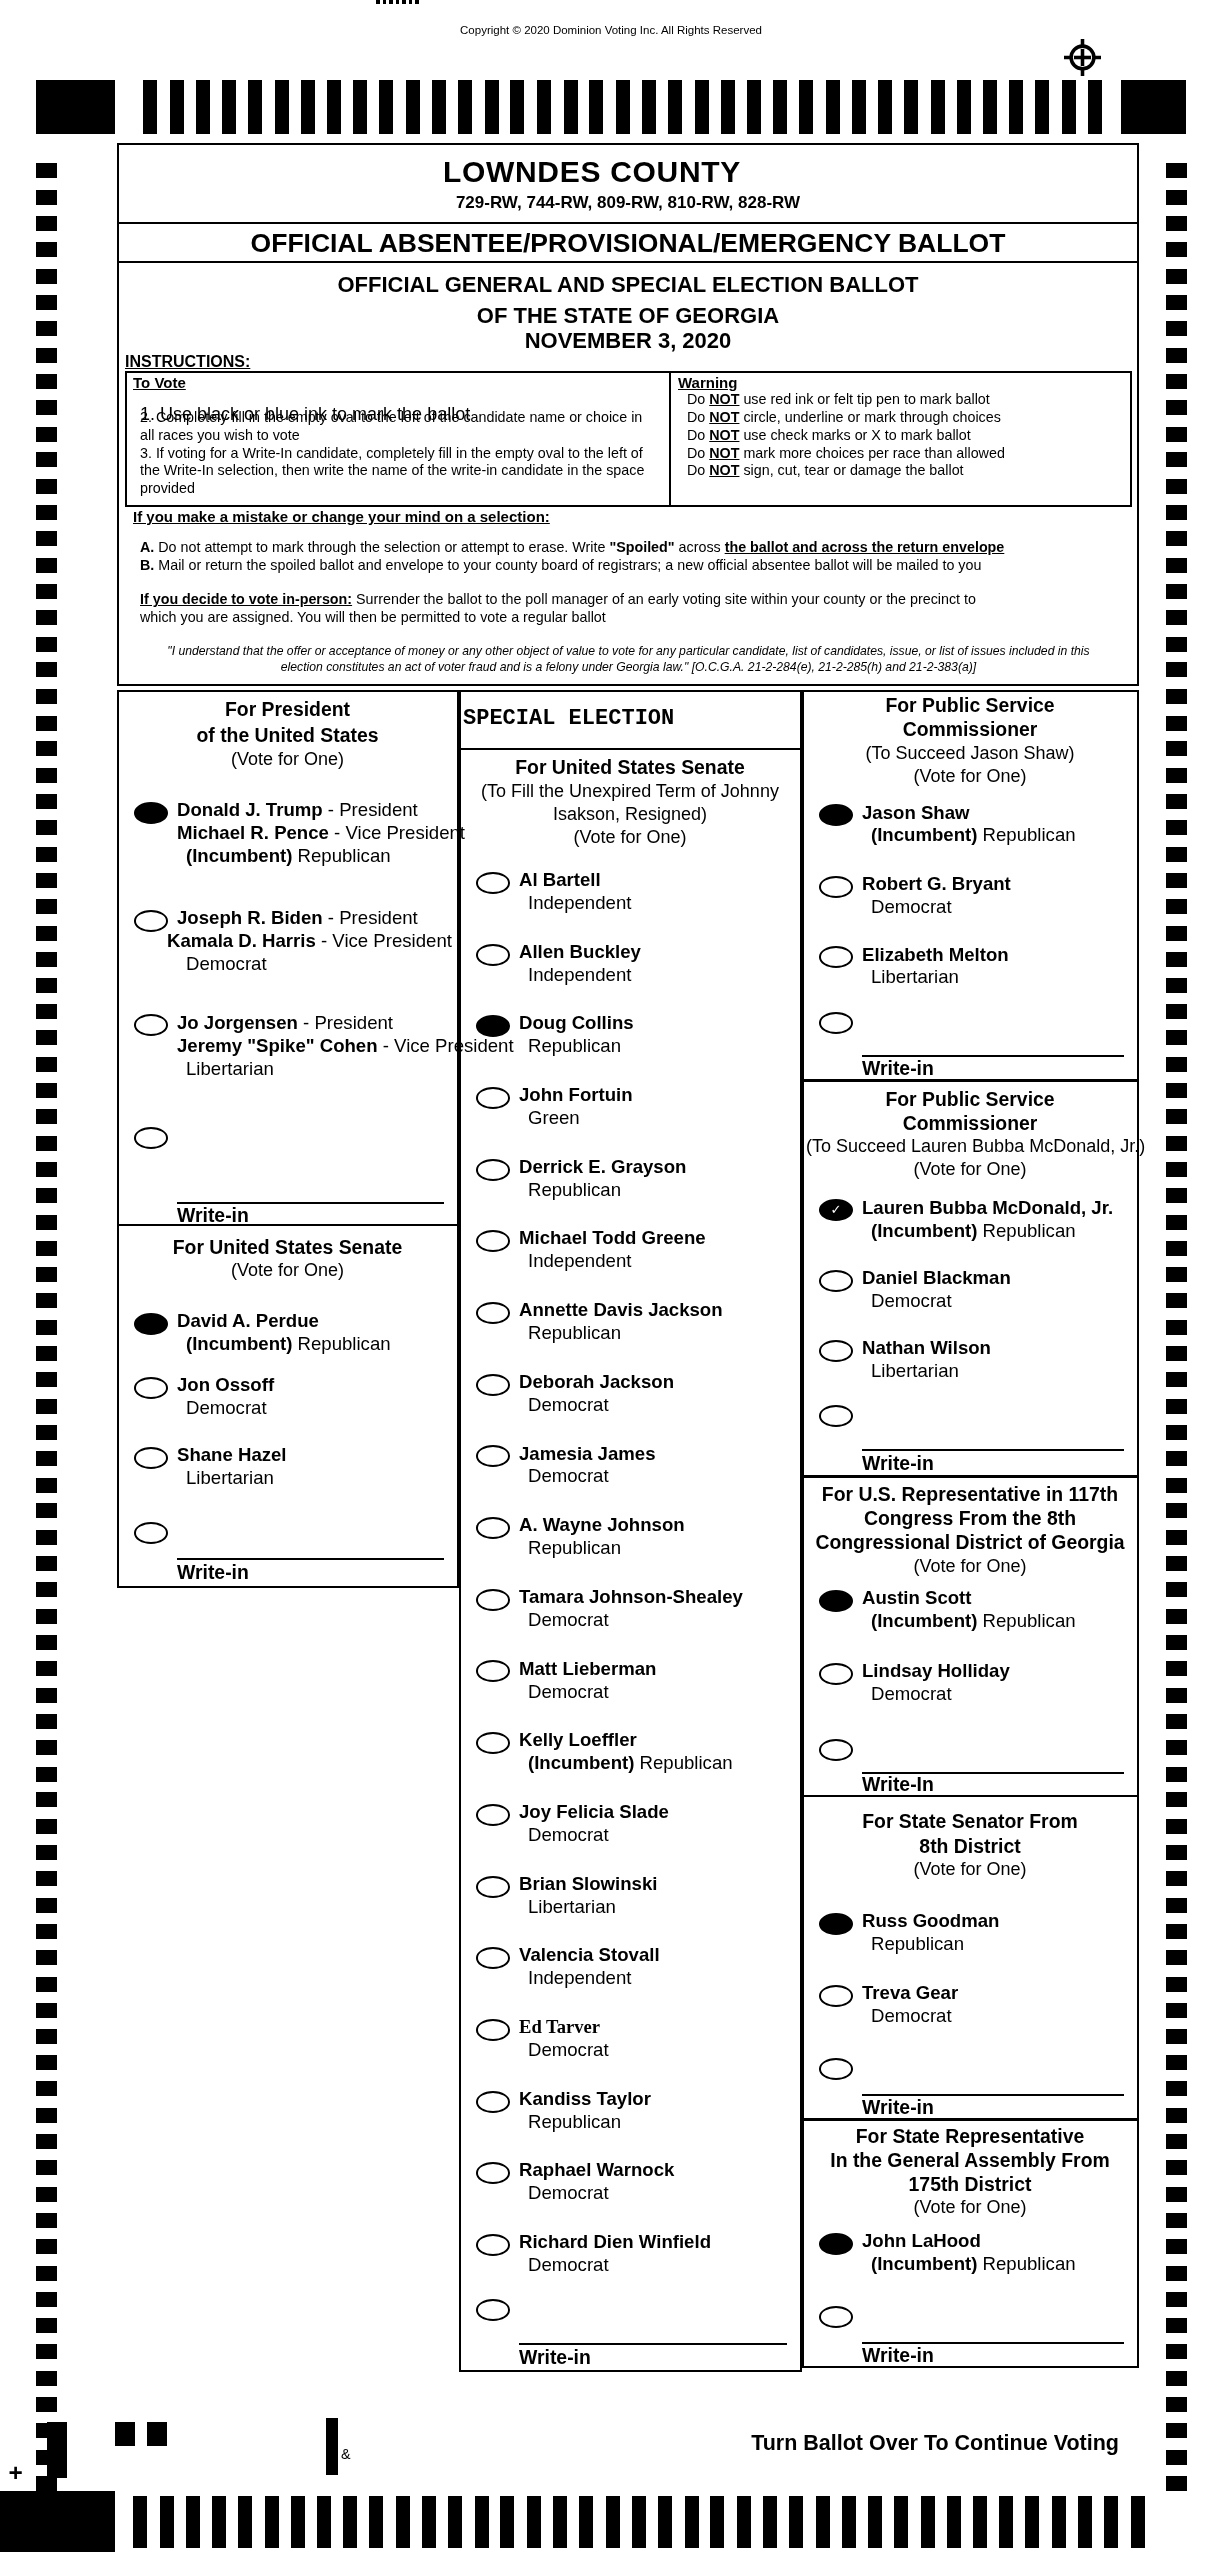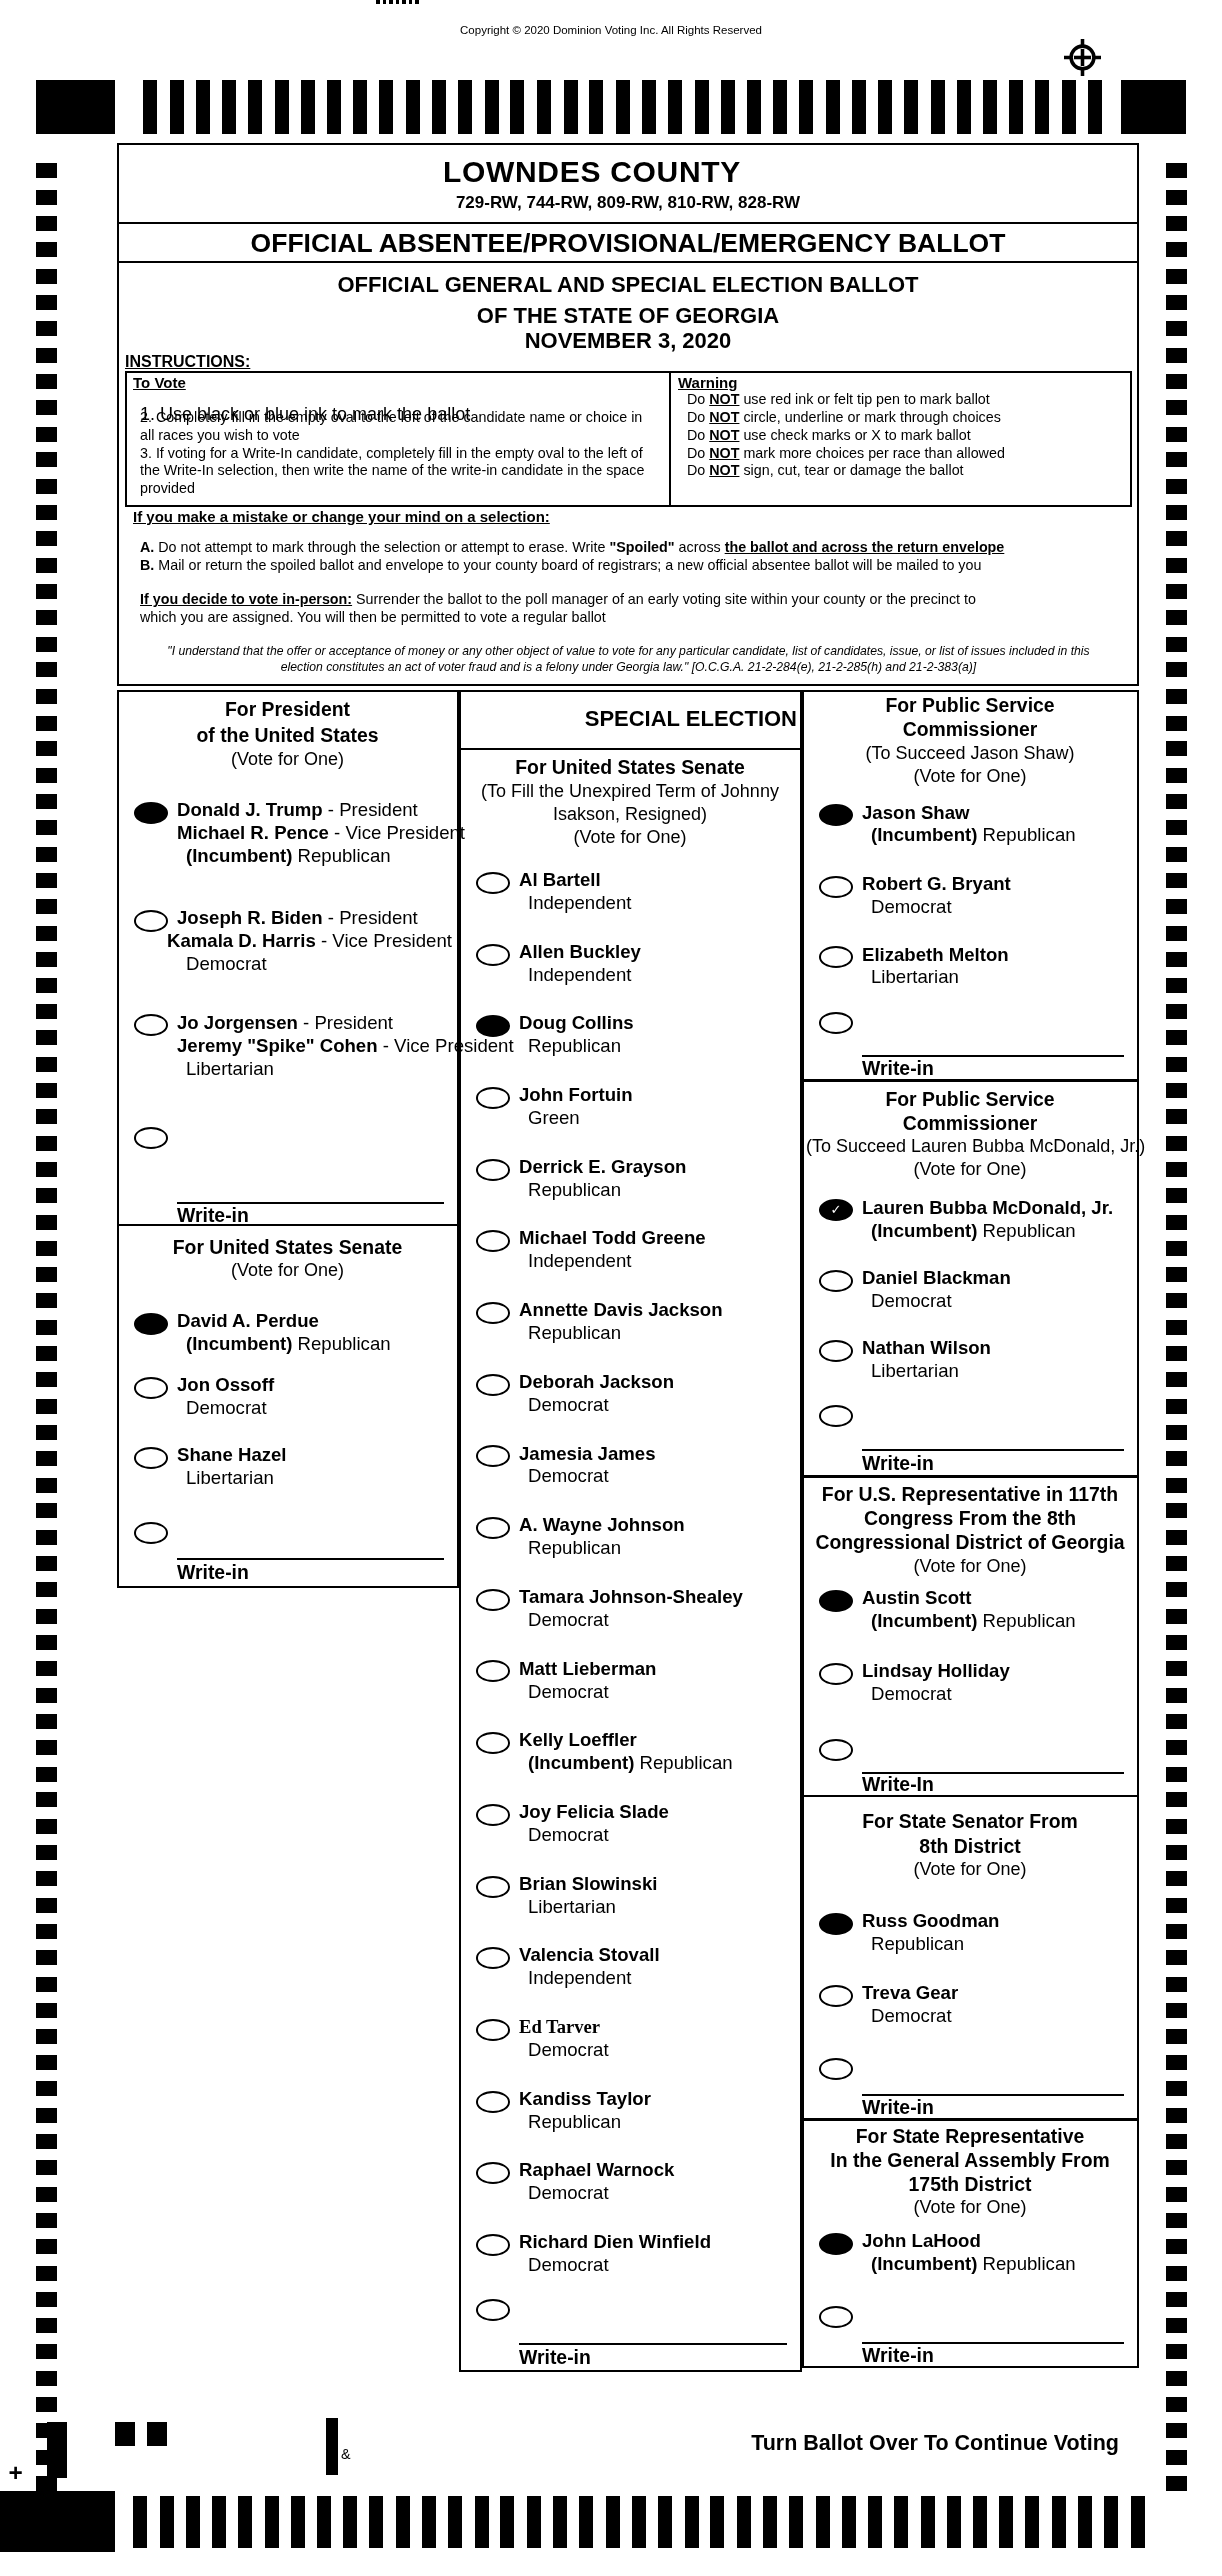--- a/index.html
+++ b/index.html
@@ -362,21 +362,21 @@
     <div class="abs" style="top: 1374px; font-size: 18.6px; white-space: nowrap; left: 177px;"><span style="font-weight: bold;">Jon Ossoff</span></div>
     <div class="abs" style="top: 1397px; font-size: 18.6px; white-space: nowrap; left: 186px;"><span>Democrat</span></div>
     <div class="abs" style="left: 134px; top: 1447px; width: 34px; height: 21.5px; border: 2.2px solid rgb(0, 0, 0); border-radius: 50%; background: rgb(255, 255, 255);"></div>
     <div class="abs" style="top: 1444px; font-size: 18.6px; white-space: nowrap; left: 177px;"><span style="font-weight: bold;">Shane Hazel</span></div>
     <div class="abs" style="top: 1467px; font-size: 18.6px; white-space: nowrap; left: 186px;"><span>Libertarian</span></div>
     <div class="abs" style="left: 134px; top: 1522px; width: 34px; height: 21.5px; border: 2.2px solid rgb(0, 0, 0); border-radius: 50%;"></div>
     <div class="abs" style="left: 177px; top: 1558px; width: 267px; height: 2.2px; background: rgb(0, 0, 0);"></div>
     <div class="abs" style="left: 177px; top: 1561px; font-size: 19.4px; font-weight: bold;">Write-in</div>
     <div class="abs" style="left: 459px; top: 690px; width: 343px; height: 1682px; border: 2.2px solid rgb(0, 0, 0);"></div>
     <div class="abs" style="left: 459px; top: 748px; width: 343px; height: 2.2px; background: rgb(0, 0, 0);"></div>
-    <div class="abs" style="left: 463px; top: 706px; width: 334px; text-align: right; font-size: 22px; font-weight: bold; white-space: nowrap;">SPECIAL ELECTION</div>
+    <div class="abs" style="left: 463px; top: 706px; width: 334px; text-align: left; font-size: 22px; font-weight: bold; white-space: nowrap; font-family: Liberation Mono, monospace;">SPECIAL ELECTION</div>
     <div class="abs" style="left: 463px; top: 756px; width: 334px; text-align: center; font-size: 19.4px; font-weight: bold; white-space: nowrap;">For United States Senate</div>
     <div class="abs" style="left: 463px; top: 781px; width: 334px; text-align: center; font-size: 18px; font-weight: normal; white-space: nowrap;">(To Fill the Unexpired Term of Johnny</div>
     <div class="abs" style="left: 463px; top: 804px; width: 334px; text-align: center; font-size: 18px; font-weight: normal; white-space: nowrap;">Isakson, Resigned)</div>
     <div class="abs" style="left: 463px; top: 827px; width: 334px; text-align: center; font-size: 18px; font-weight: normal; white-space: nowrap;">(Vote for One)</div>
     <div class="abs" style="left: 476px; top: 872px; width: 34px; height: 21.5px; border: 2.2px solid rgb(0, 0, 0); border-radius: 50%; background: rgb(255, 255, 255);"></div>
     <div class="abs" style="top: 869px; font-size: 18.6px; white-space: nowrap; left: 519px;"><span style="font-weight: bold;">Al Bartell</span></div>
     <div class="abs" style="top: 892px; font-size: 18.6px; white-space: nowrap; left: 528px;"><span>Independent</span></div>
     <div class="abs" style="left: 476px; top: 944px; width: 34px; height: 21.5px; border: 2.2px solid rgb(0, 0, 0); border-radius: 50%; background: rgb(255, 255, 255);"></div>
     <div class="abs" style="top: 941px; font-size: 18.6px; white-space: nowrap; left: 519px;"><span style="font-weight: bold;">Allen Buckley</span></div>
     <div class="abs" style="top: 964px; font-size: 18.6px; white-space: nowrap; left: 528px;"><span>Independent</span></div>

